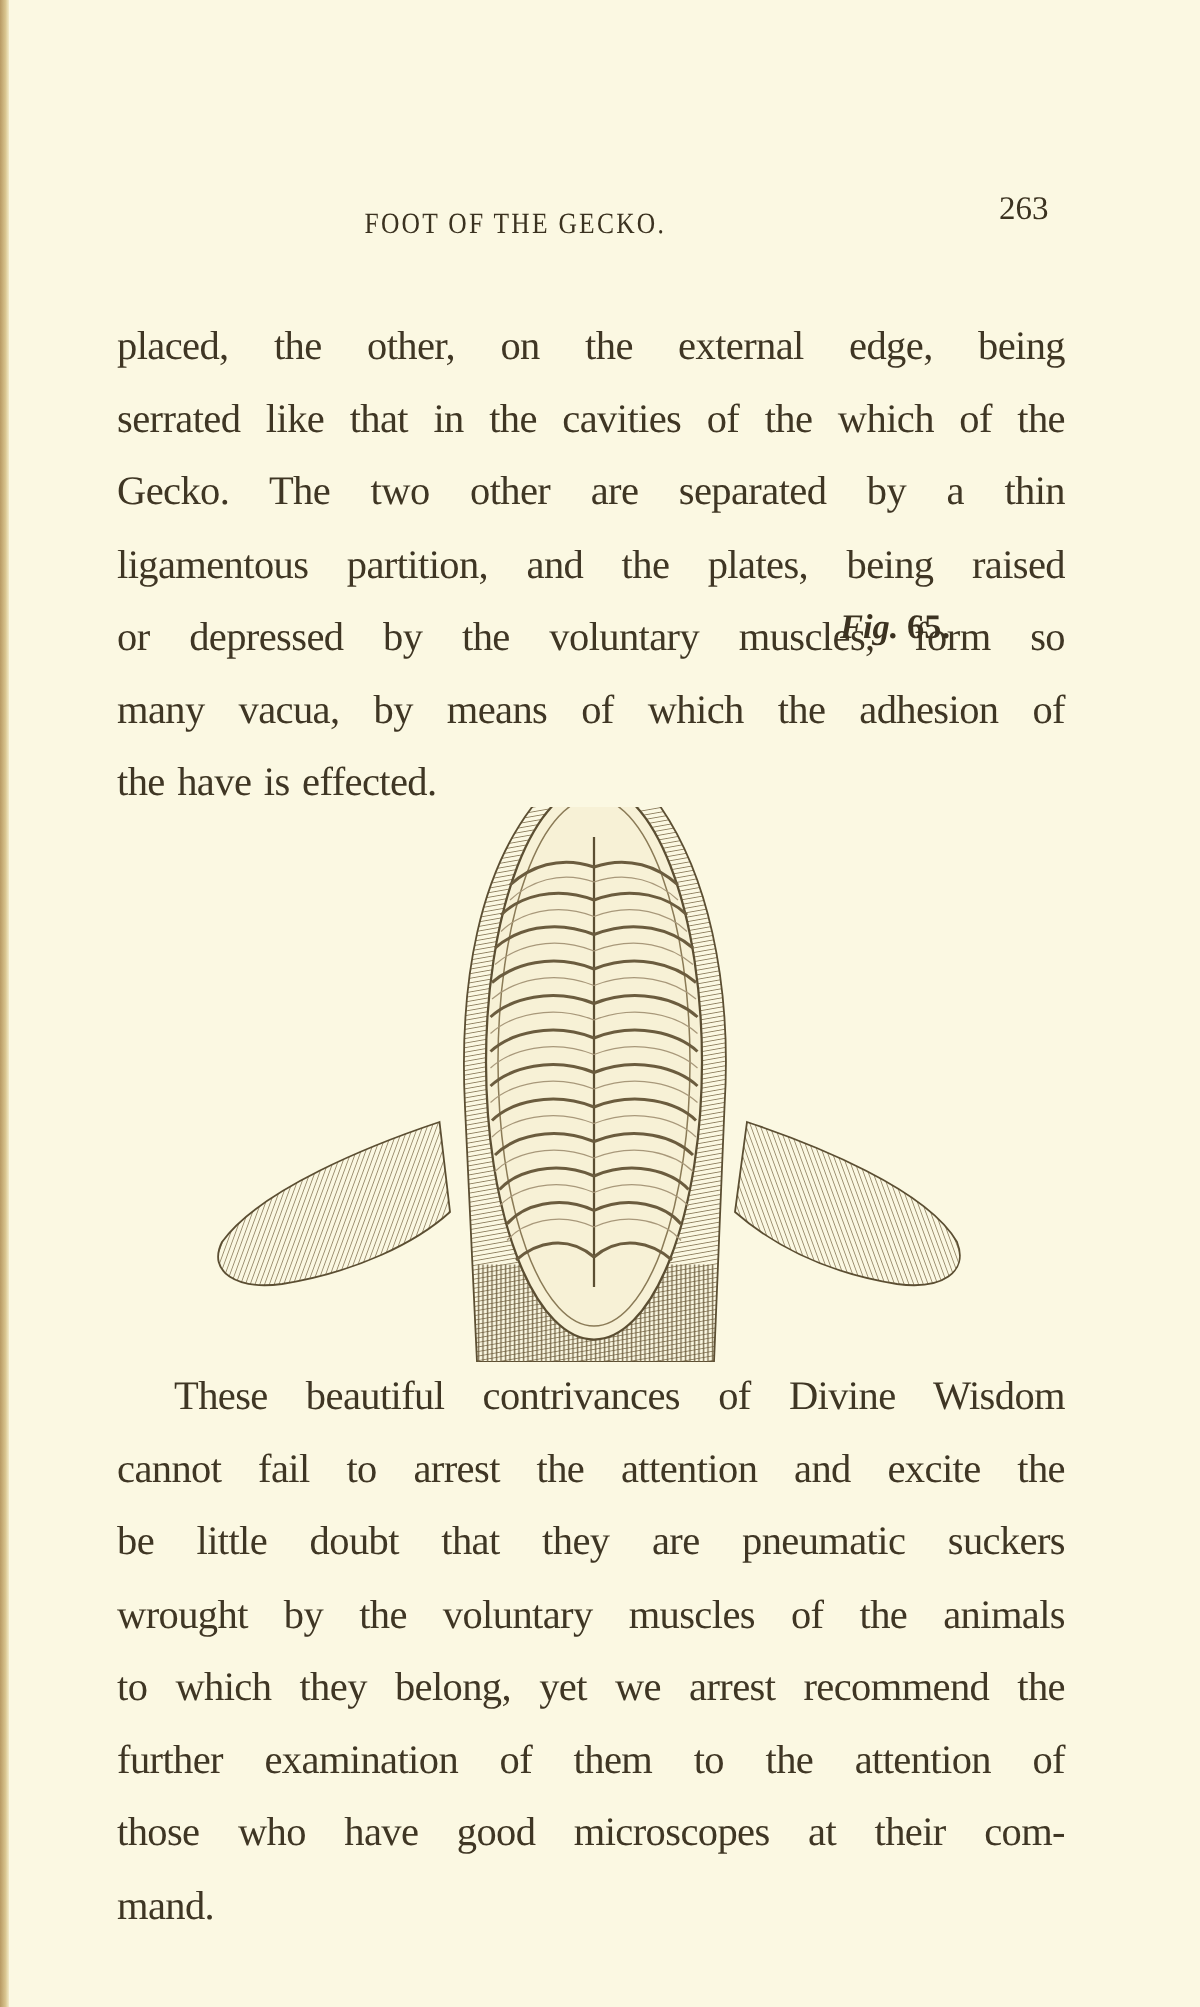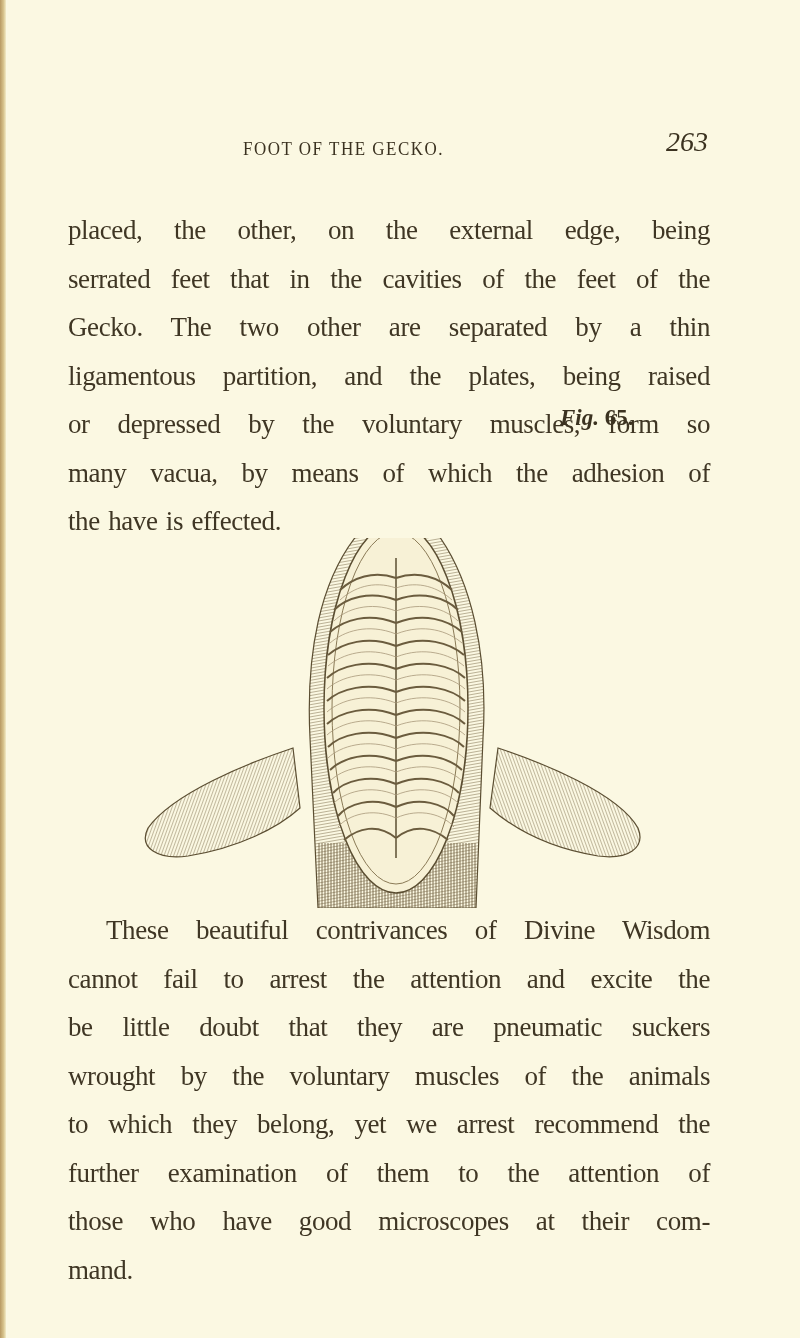--- a/index.html
+++ b/index.html
@@ -28,40 +28,40 @@
       font-size: 17px;
       letter-spacing: 1.5px;
       transform: scaleY(1.15);
       transform-origin: left top;
       color: #3b3220;
     }
     .page-number {
       position: absolute;
       top: 126px;
       left: 666px;
-      font-size: 28px;
+      font-size: 22px;
       color: #3b3220;
-      font-style: italic;
     }
     .para {
       position: absolute;
       left: 68px;
       width: 642px;
       font-size: 27px;
       line-height: 48.5px;
       text-align: justify;
       text-align-last: left;
       letter-spacing: -0.4px;
       word-spacing: 2px;
     }
     .para .line {
       display: block;
       text-align: justify;
       text-align-last: justify;
       white-space: nowrap;
+      margin-left: 10px;
     }
     .para .line.last {
       text-align-last: left;
     }
     .para1 { top: 206px; }
     .para2 { top: 906px; }
     .para2 .indent { padding-left: 38px; }
     .figure {
       position: absolute;
       left: 78px;
@@ -83,21 +83,21 @@
 </head>
 <body>
 
 <div class="spine"></div>
 
 <div class="running-head">FOOT OF THE GECKO.</div>
 <div class="page-number">263</div>
 
 <div class="para para1">
   <span class="line">placed, the other, on the external edge, being</span>
-  <span class="line">serrated feet that in the cavities of the feet of the</span>
+  <span class="line">serrated like that in the cavities of the which of the</span>
   <span class="line">Gecko. The two other are separated by a thin</span>
   <span class="line">ligamentous partition, and the plates, being raised</span>
   <span class="line">or depressed by the voluntary muscles, form so</span>
   <span class="line">many vacua, by means of which the adhesion of</span>
   <span class="line last">the have is effected.</span>
 </div>
 
 <div class="fig-caption">
   <span>Fig.</span>
   <span class="num">65.</span>

